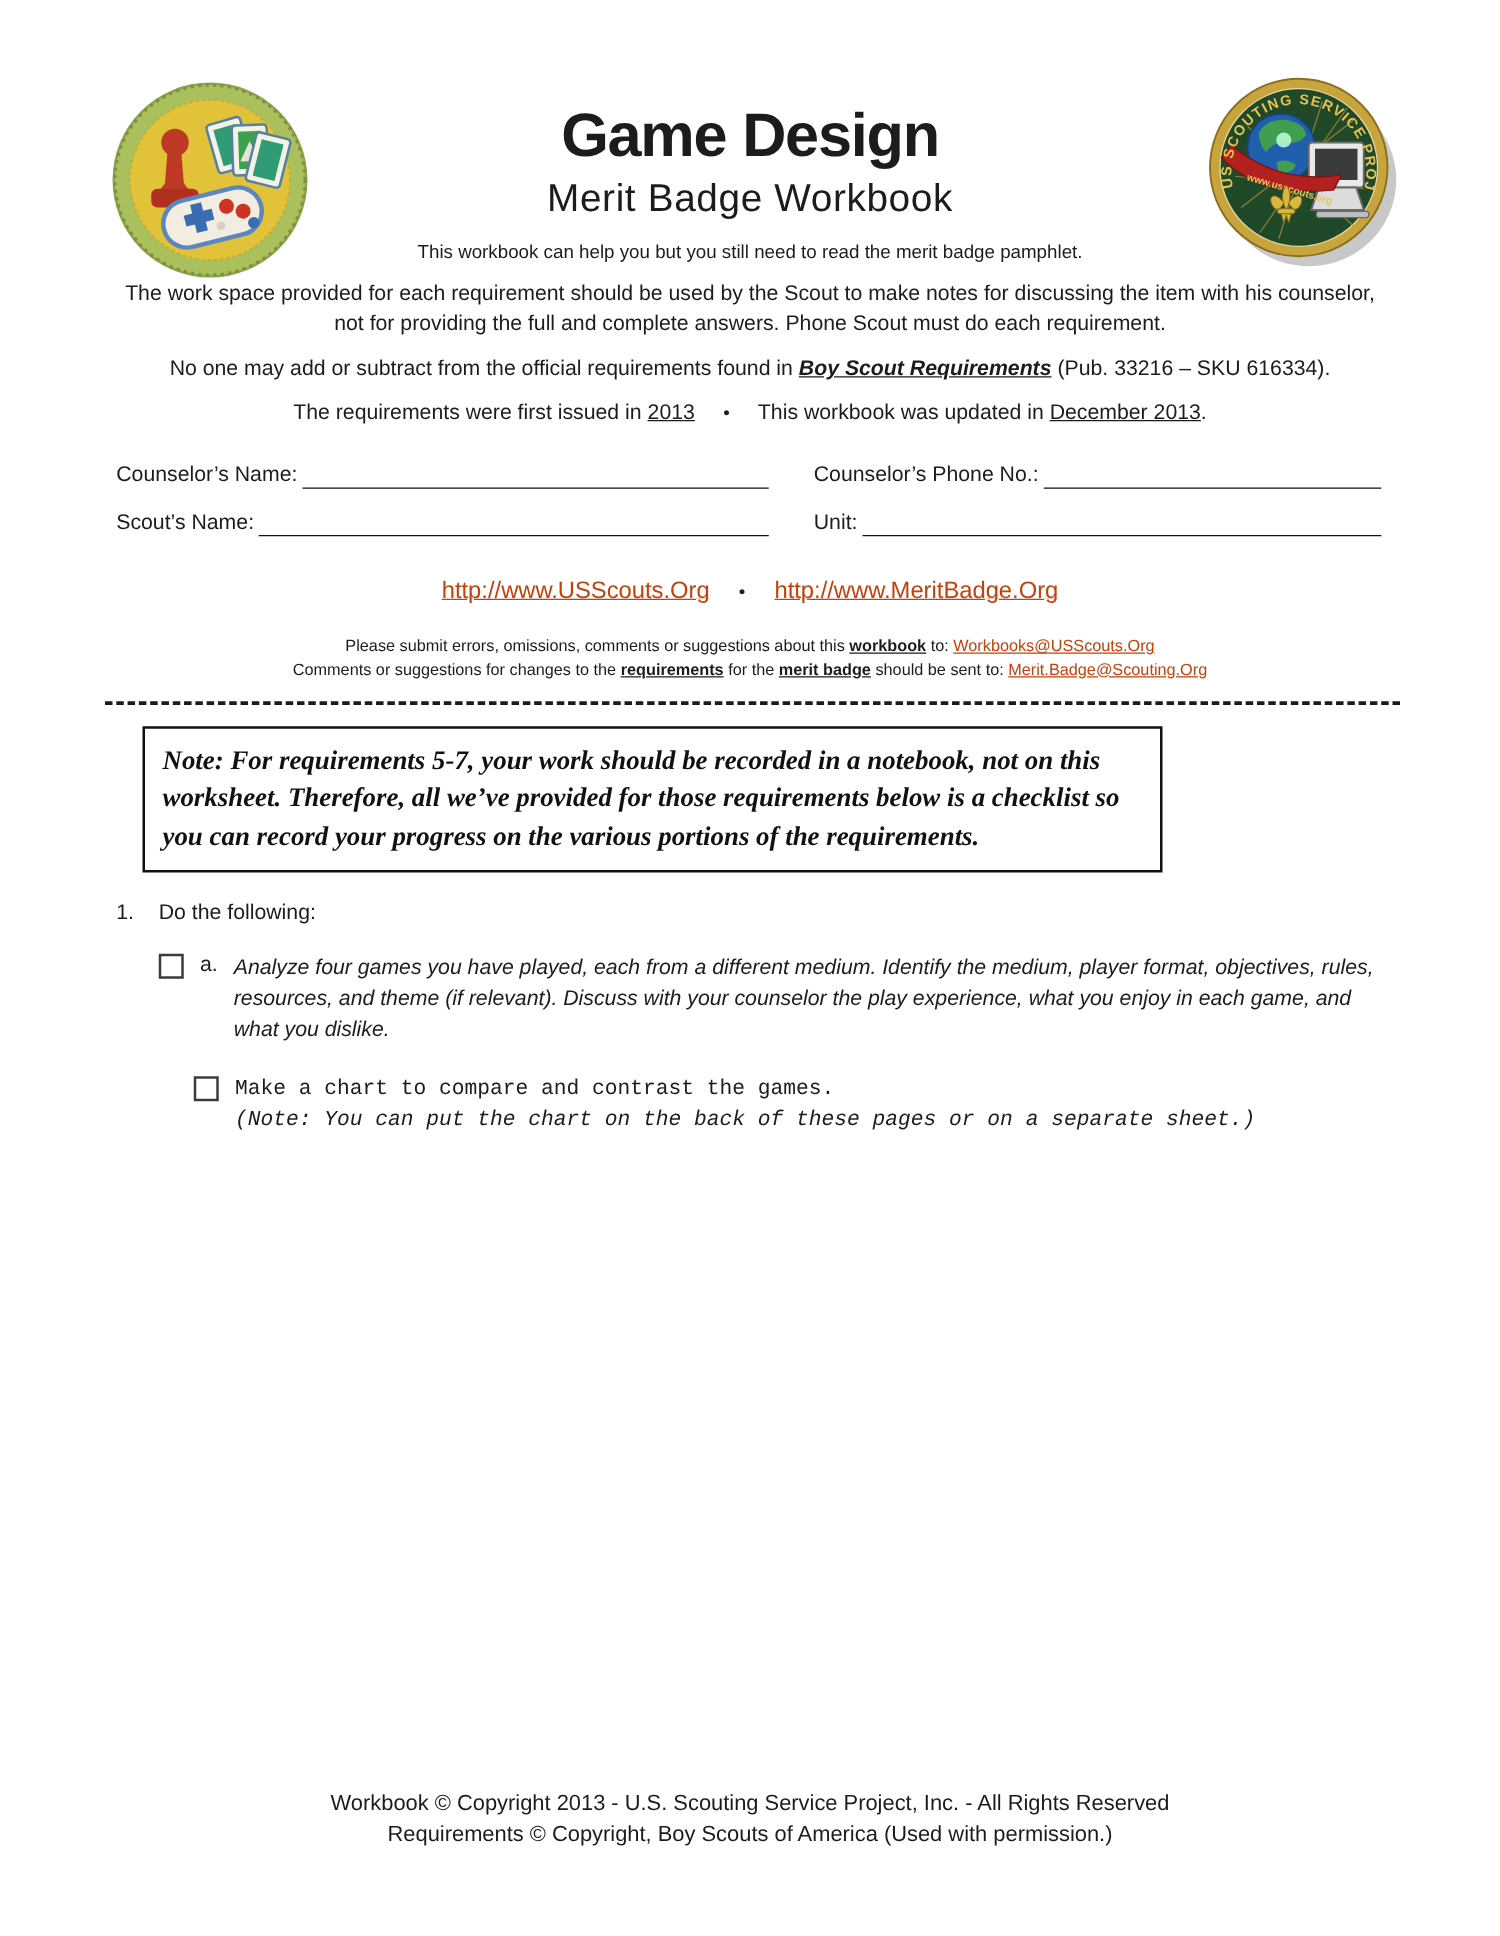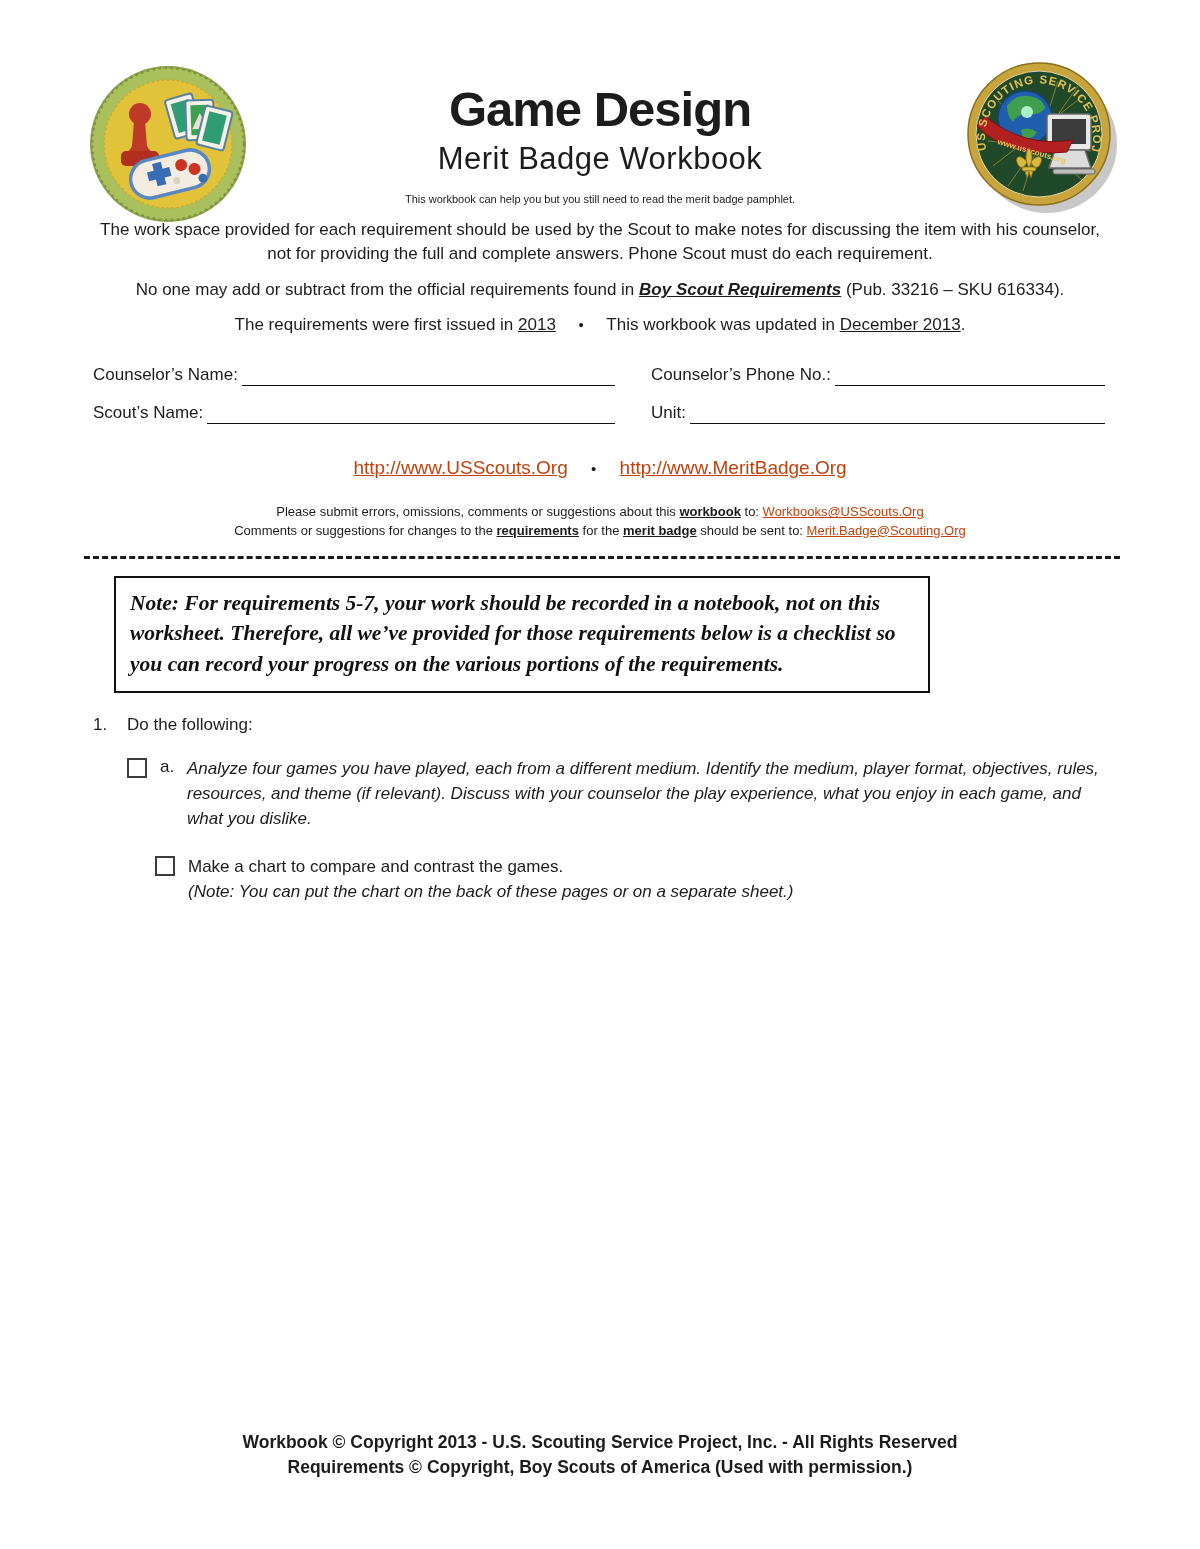--- a/index.html
+++ b/index.html
@@ -13,21 +13,21 @@
     color:#1c1c1c;
     overflow:hidden;
   }
   
   .badge-left { position:absolute; left:88px; top:64px; width:160px; height:160px; }
   .badge-right { position:absolute; left:963px; top:56px; width:158px; height:164px; }
   
   .header { padding-top:84px; text-align:center; }
   .title { font-size:49px; font-weight:bold; letter-spacing:-1px; line-height:1.05; }
   .subtitle { font-size:31px; font-weight:400; margin-top:6px; letter-spacing:0.5px; }
-  .intro { font-size:11px; margin-top:16px; }
+  .intro { font-size:15px; margin-top:16px; }
   .para { font-size:17px; line-height:1.38; margin:13px 95px 0; text-align:center; }
   .line-row { font-size:17px; margin-top:15px; text-align:center; }
   .u { text-decoration:underline; }
   .bsr { font-weight:bold; font-style:italic; text-decoration:underline; }
   .bullet-sep { display:inline-block; padding:0 18px; font-size:15px; }
   
   .form-section { margin:30px 95px 0 93px; font-size:17px; }
   .form-row { display:flex; margin-top:14px; align-items:flex-end; }
   .form-row + .form-row { margin-top:17px; }
   .fcol-left  { display:flex; width:522px; align-items:flex-end; }
@@ -56,26 +56,26 @@
   .req-num { width:34px; }
   .check-item { display:flex; margin-top:22px; align-items:flex-start; }
   .checkbox {
     width:20px; height:20px; border:2px solid #3c3c3c;
     flex:0 0 auto; margin-top:1px; background:#fff; cursor:pointer;
   }
   .ci-a { margin-left:34px; }
   .ci-b { margin-left:62px; margin-top:24px; }
   .ci-letter { width:40px; padding-left:13px; flex:0 0 auto; }
   .ci-text { flex:1; line-height:1.45;font-style:italic; }
-  .ci-text-b { flex:1; line-height:1.45; margin-left:13px; }
+  .ci-text-b { flex:1; line-height:1.45; margin-left:13px;font-family:Liberation Mono, monospace; }
   .ci-note { font-style:italic; }
   
   .footer {
     position:absolute; left:0; top:1430px; width:100%;
-    text-align:center; font-weight:bold; font-size:17.5px; line-height:1.45;
+    text-align:center; font-weight:normal; font-size:17.5px; line-height:1.45;
   }
 </style>
 </head>
 <body>
 
 <div class="page">
 
   <div class="badge-left">
     <svg viewBox="0 0 160 160" width="160" height="160">
       <circle cx="80" cy="80" r="78" fill="#8ea34a"></circle>

